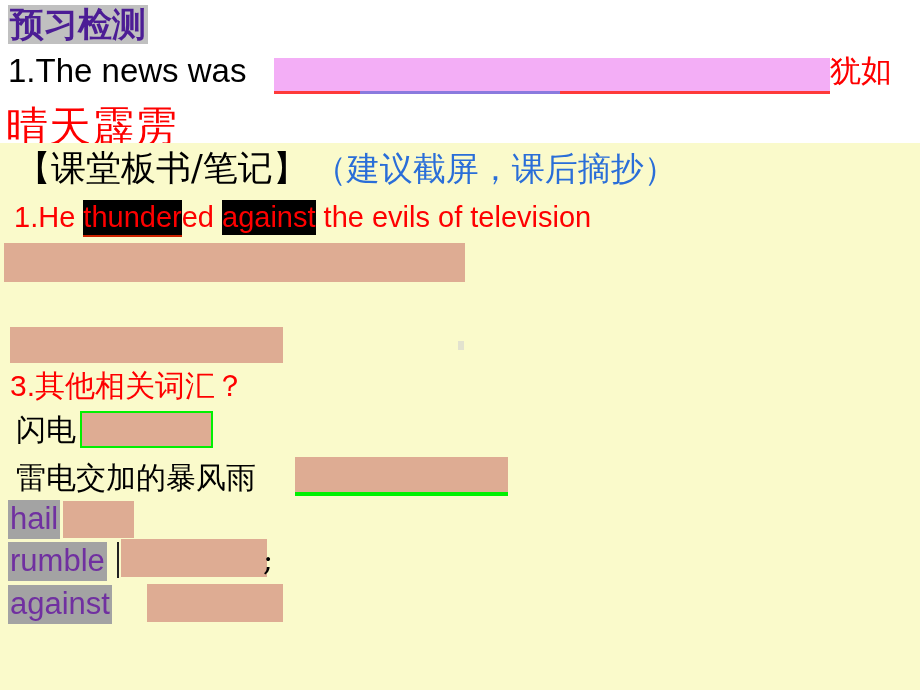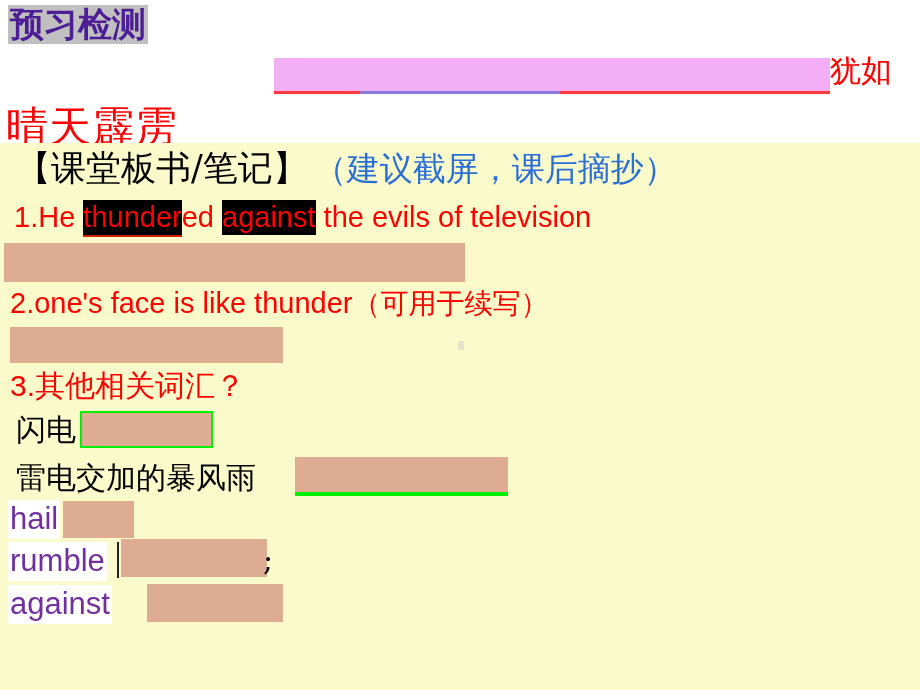--- a/index.html
+++ b/index.html
@@ -116,21 +116,21 @@
   }
   .hl-green.und {
     border-bottom: 2px solid #cc2200;
   }
   .zh-paren {
     font-family: "DejaVu Serif", serif;
     font-size: 28px;
   }
   .purple-word {
     color: #7030a0;
-    background: #ffffff;
+    background: #a3a3a3;
     font-size: 31px;
     font-family: "Liberation Sans", sans-serif;
     padding: 1px 2px 3px 2px;
   }
   .row-zh {
     position: absolute;
     white-space: nowrap;
     color: #000000;
     font-size: 30px;
     font-family: "DejaVu Serif", serif;
@@ -181,20 +181,23 @@
 </style>
 </head>
 <body>
 
 <div class="slide">
 
   <div class="title-line">
     <span class="title-hl">预习检测</span>
   </div>
 
+  <div class="q1-line">
+    <span>1.</span><span>The news was</span>
+  </div>
 
   <div class="blank-pink"></div>
   <div class="ul-seg ul-red-1"></div>
   <div class="ul-seg ul-purple"></div>
   <div class="ul-seg ul-red-2"></div>
 
   <div style="position:absolute;left:830px;top:55px;font-size:31px;color:#fe0000;font-family:'DejaVu Serif',serif;white-space:nowrap;line-height:1;">犹如</div>
 
   <div class="zh-red-2">晴天霹雳</div>
 
@@ -202,23 +205,20 @@
 
     <div class="note-head">
       <span class="blk">【课堂板书/笔记】</span><span class="blu">（建议截屏，课后摘抄）</span>
     </div>
 
     <div class="row-en" style="left:14px; top:60px;">
       <span>1.</span><span>He </span><span class="hl-green und">thunder</span><span>ed </span><span class="hl-green">against</span><span> the evils of television</span>
     </div>
     <div class="cover" style="left:4px; top:100px; width:461px; height:39px;"></div>
 
-    <div class="row-en" style="left:10px; top:146px;">
-      <span>2.</span><span>one's face is like thunder</span><span class="zh-paren">（可用于续写）</span>
-    </div>
     <div class="cover" style="left:10px; top:184px; width:273px; height:36px;"></div>
     <div class="faint-dot" style="left:458px; top:198px;"></div>
 
     <div class="row-zh-red" style="left:10px; top:228px;">
       <span class="num">3.</span><span>其他相关词汇？</span>
     </div>
 
     <div class="row-zh" style="left:8px; top:272px;">闪电</div>
     <div class="cover gb" style="left:80px; top:268px; width:133px; height:37px;"></div>
 

